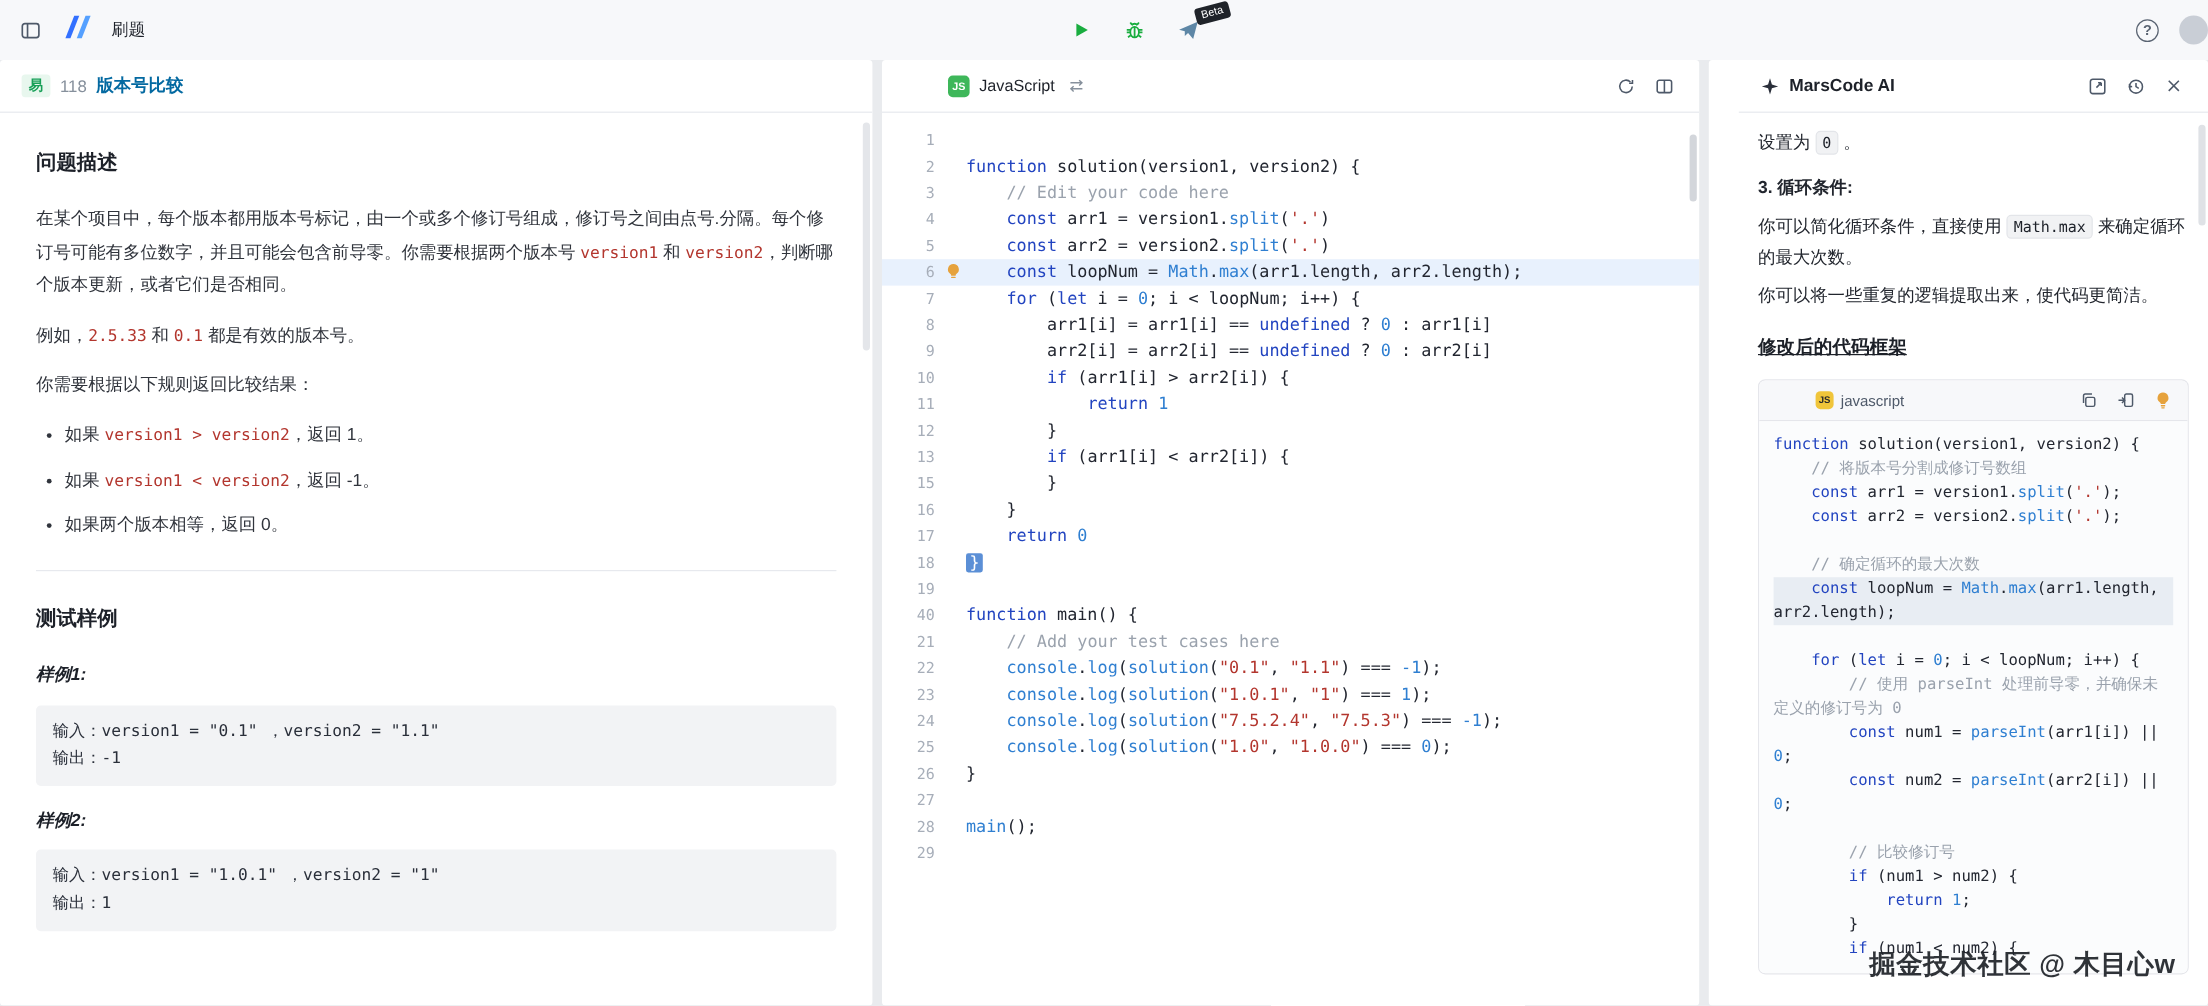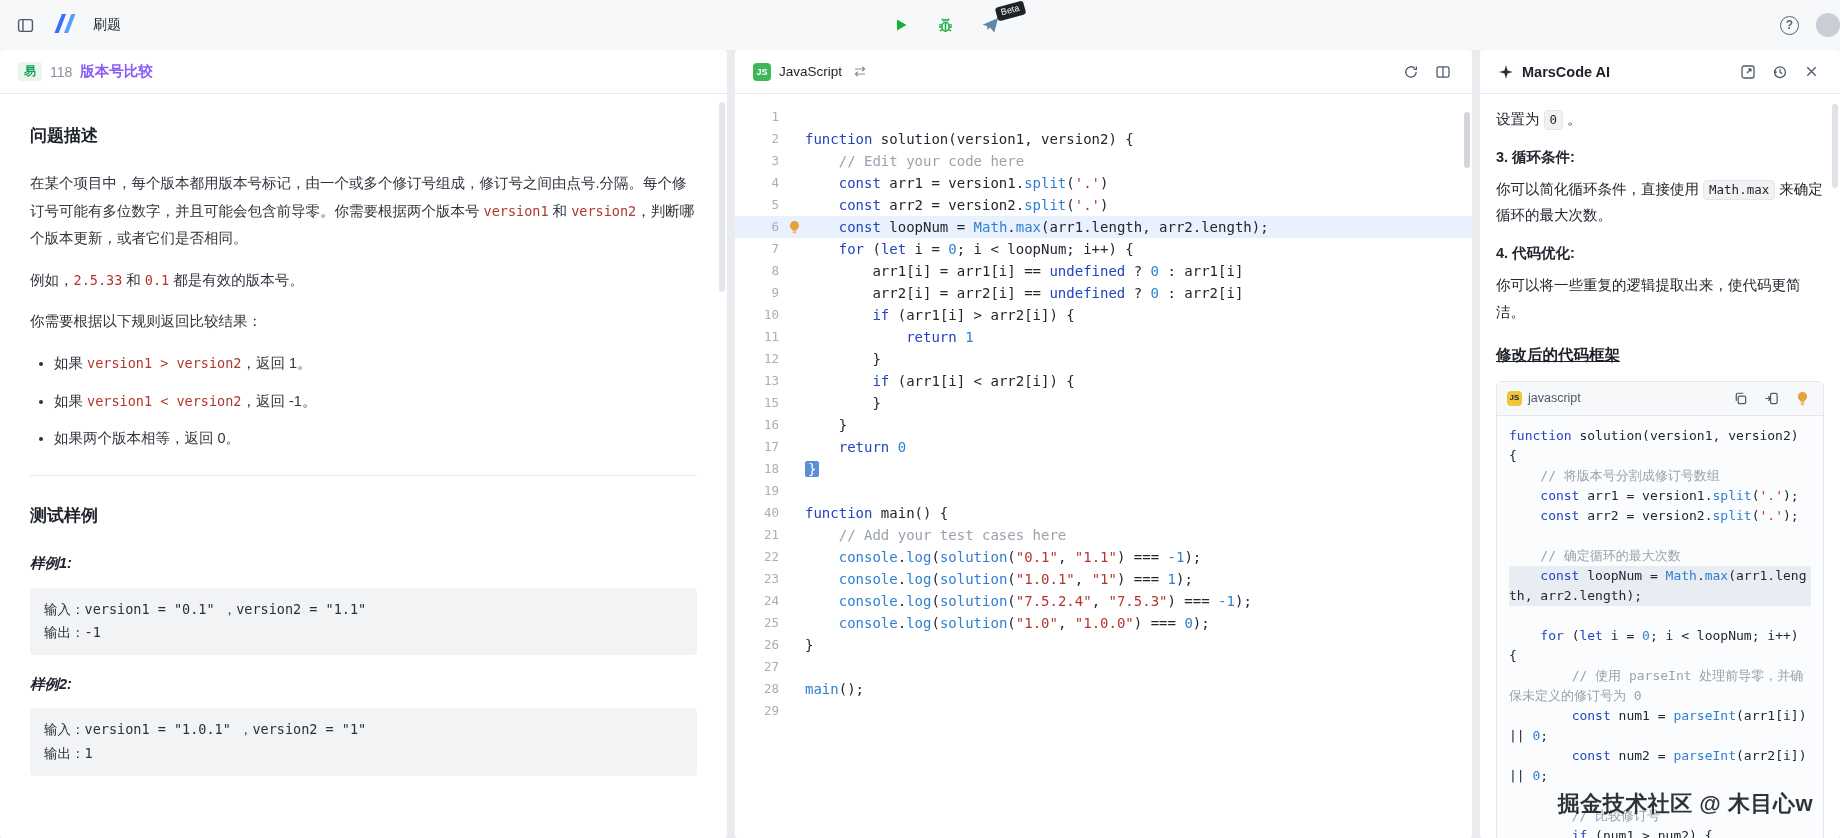--- a/index.html
+++ b/index.html
@@ -22,49 +22,49 @@
   .avatar { width:24px; height:24px; border-radius:50%; background:#c9ced6; margin-right:-14px; flex:0 0 auto; }
   .send-wrap { position:relative; display:inline-flex; }
   .beta-badge { position:absolute; top:-9px; right:-22px; background:#1f2329; color:#fff;
     font-size:9px; padding:1px 5px 2px; border-radius:3px; transform:rotate(-15deg); line-height:1.2; }
 
   
   .workspace { display:flex; gap:8px; height:788px; }
   .panel { background:#fff; height:100%; overflow:hidden; position:relative; border-radius:3px; }
   .panel.left { width:727px; }
   .panel.middle { flex:1; }
-  .panel.right { width:360px; }
+  .panel.right { width:416px;padding-left:25px; }
   .panel-header { height:44px; display:flex; align-items:center; padding:0 18px;
     border-bottom:1px solid #e7e9ee; gap:8px; }
   .header-right { margin-left:auto; display:flex; align-items:center; gap:10px; }
   .scroll-thumb { position:absolute; right:2px; width:6px; border-radius:3px; background:#d3d6db; }
   .left-thumb { top:52px; height:190px; background:#e4e6ea; }
   .mid-thumb { top:62px; height:56px; }
   .right-thumb { top:54px; height:84px; background:#dfe2e6; }
 
   
   .difficulty-badge { background:#e8f7ee; color:#18a058; font-size:12px; font-weight:600;
     padding:1px 6px; border-radius:3px; }
   .problem-id { color:#86909c; font-size:14px; }
-  .problem-title { color:#8b5cf6; font-size:14.5px; font-weight:600; }
+  .problem-title { color:#0369a1; font-size:14.5px; font-weight:600; }
   .problem-body { padding:24px 30px; font-size:14.5px; line-height:1.9; color:#30343c;
     height:calc(100% - 44px); overflow:hidden; }
   .problem-body h2 { font-size:17px; font-weight:700; color:#1d2129; margin:2px 0 18px; }
   .para { margin-bottom:14px; }
   .rules { margin:2px 0 22px 24px; }
   .rules li { margin-bottom:7px;margin-top:10px; }
   .divider { border:none; border-top:1px solid #e7e9ee; margin:20px 0 24px; }
   .example-label { font-style:italic; font-weight:700; margin:16px 0 10px; color:#1d2129; }
   .example-box { background:#f2f3f5; border-radius:4px; padding:10px 14px; font-size:13.5px;
     line-height:1.75; font-family:"DejaVu Sans Mono","DejaVu Sans",monospace; color:#2a2f3a; }
   .tk-code { font-family:"DejaVu Sans Mono",monospace; color:#b3362e; font-size:13.5px; }
 
   
   .js-badge { width:18px; height:18px; border-radius:4px; color:#fff; font-size:9px;
-    font-weight:700; display:inline-flex; align-items:center; justify-content:center; }
+    font-weight:700; display:inline-flex; align-items:center; justify-content:center;margin-left:37px; }
   .js-badge.green { background:#3eb75a; }
   .js-badge.yellow { background:#f0c53a; color:#2a2a2a; width:15px; height:15px; font-size:8px; }
   .lang-name { font-size:13.5px; font-weight:500; color:#1d2129; }
   .editor { padding-top:12px; font-family:"DejaVu Sans Mono",monospace; font-size:14px;
     height:calc(100% - 44px); overflow:hidden; }
   .code-line { display:flex; height:22px; line-height:22px; position:relative; }
   .code-line.active { background:#e8f1fd; }
   .line-no { flex:0 0 44px; text-align:right; color:#a7aeb9; font-size:12.5px; user-select:none; }
   .line-text { padding-left:26px; white-space:pre; color:#222630; }
   .bulb { position:absolute; left:52px; top:3px; width:15px; height:15px; }
@@ -357,21 +357,20 @@
             <path d="M3.5 3.5 L12.5 12.5 M12.5 3.5 L3.5 12.5"></path>
           </svg>
         </button>
       </div>
     </div>
     <div class="ai-body">
       <div>
           <div class="ai-text">设置为 <span class="tk-chip">0</span> 。</div>
           <div class="ai-heading">3. 循环条件:</div>
           <div class="ai-text">你可以简化循环条件，直接使用 <span class="tk-chip">Math.max</span> 来确定循环的最大次数。</div>
-          <div class="ai-heading">4. 代码优化:</div>
           <div class="ai-text">你可以将一些重复的逻辑提取出来，使代码更简洁。</div>
           <div class="ai-section-title">修改后的代码框架</div>
         </div>
       <div class="code-card">
         <div class="code-card-header">
           <span class="js-badge yellow">JS</span>
           <span class="code-lang">javascript</span>
           <div class="header-right">
             <button class="icon-btn">
               <svg width="15" height="15" viewBox="0 0 16 16" fill="none" stroke="#4e5969" stroke-width="1.3">

